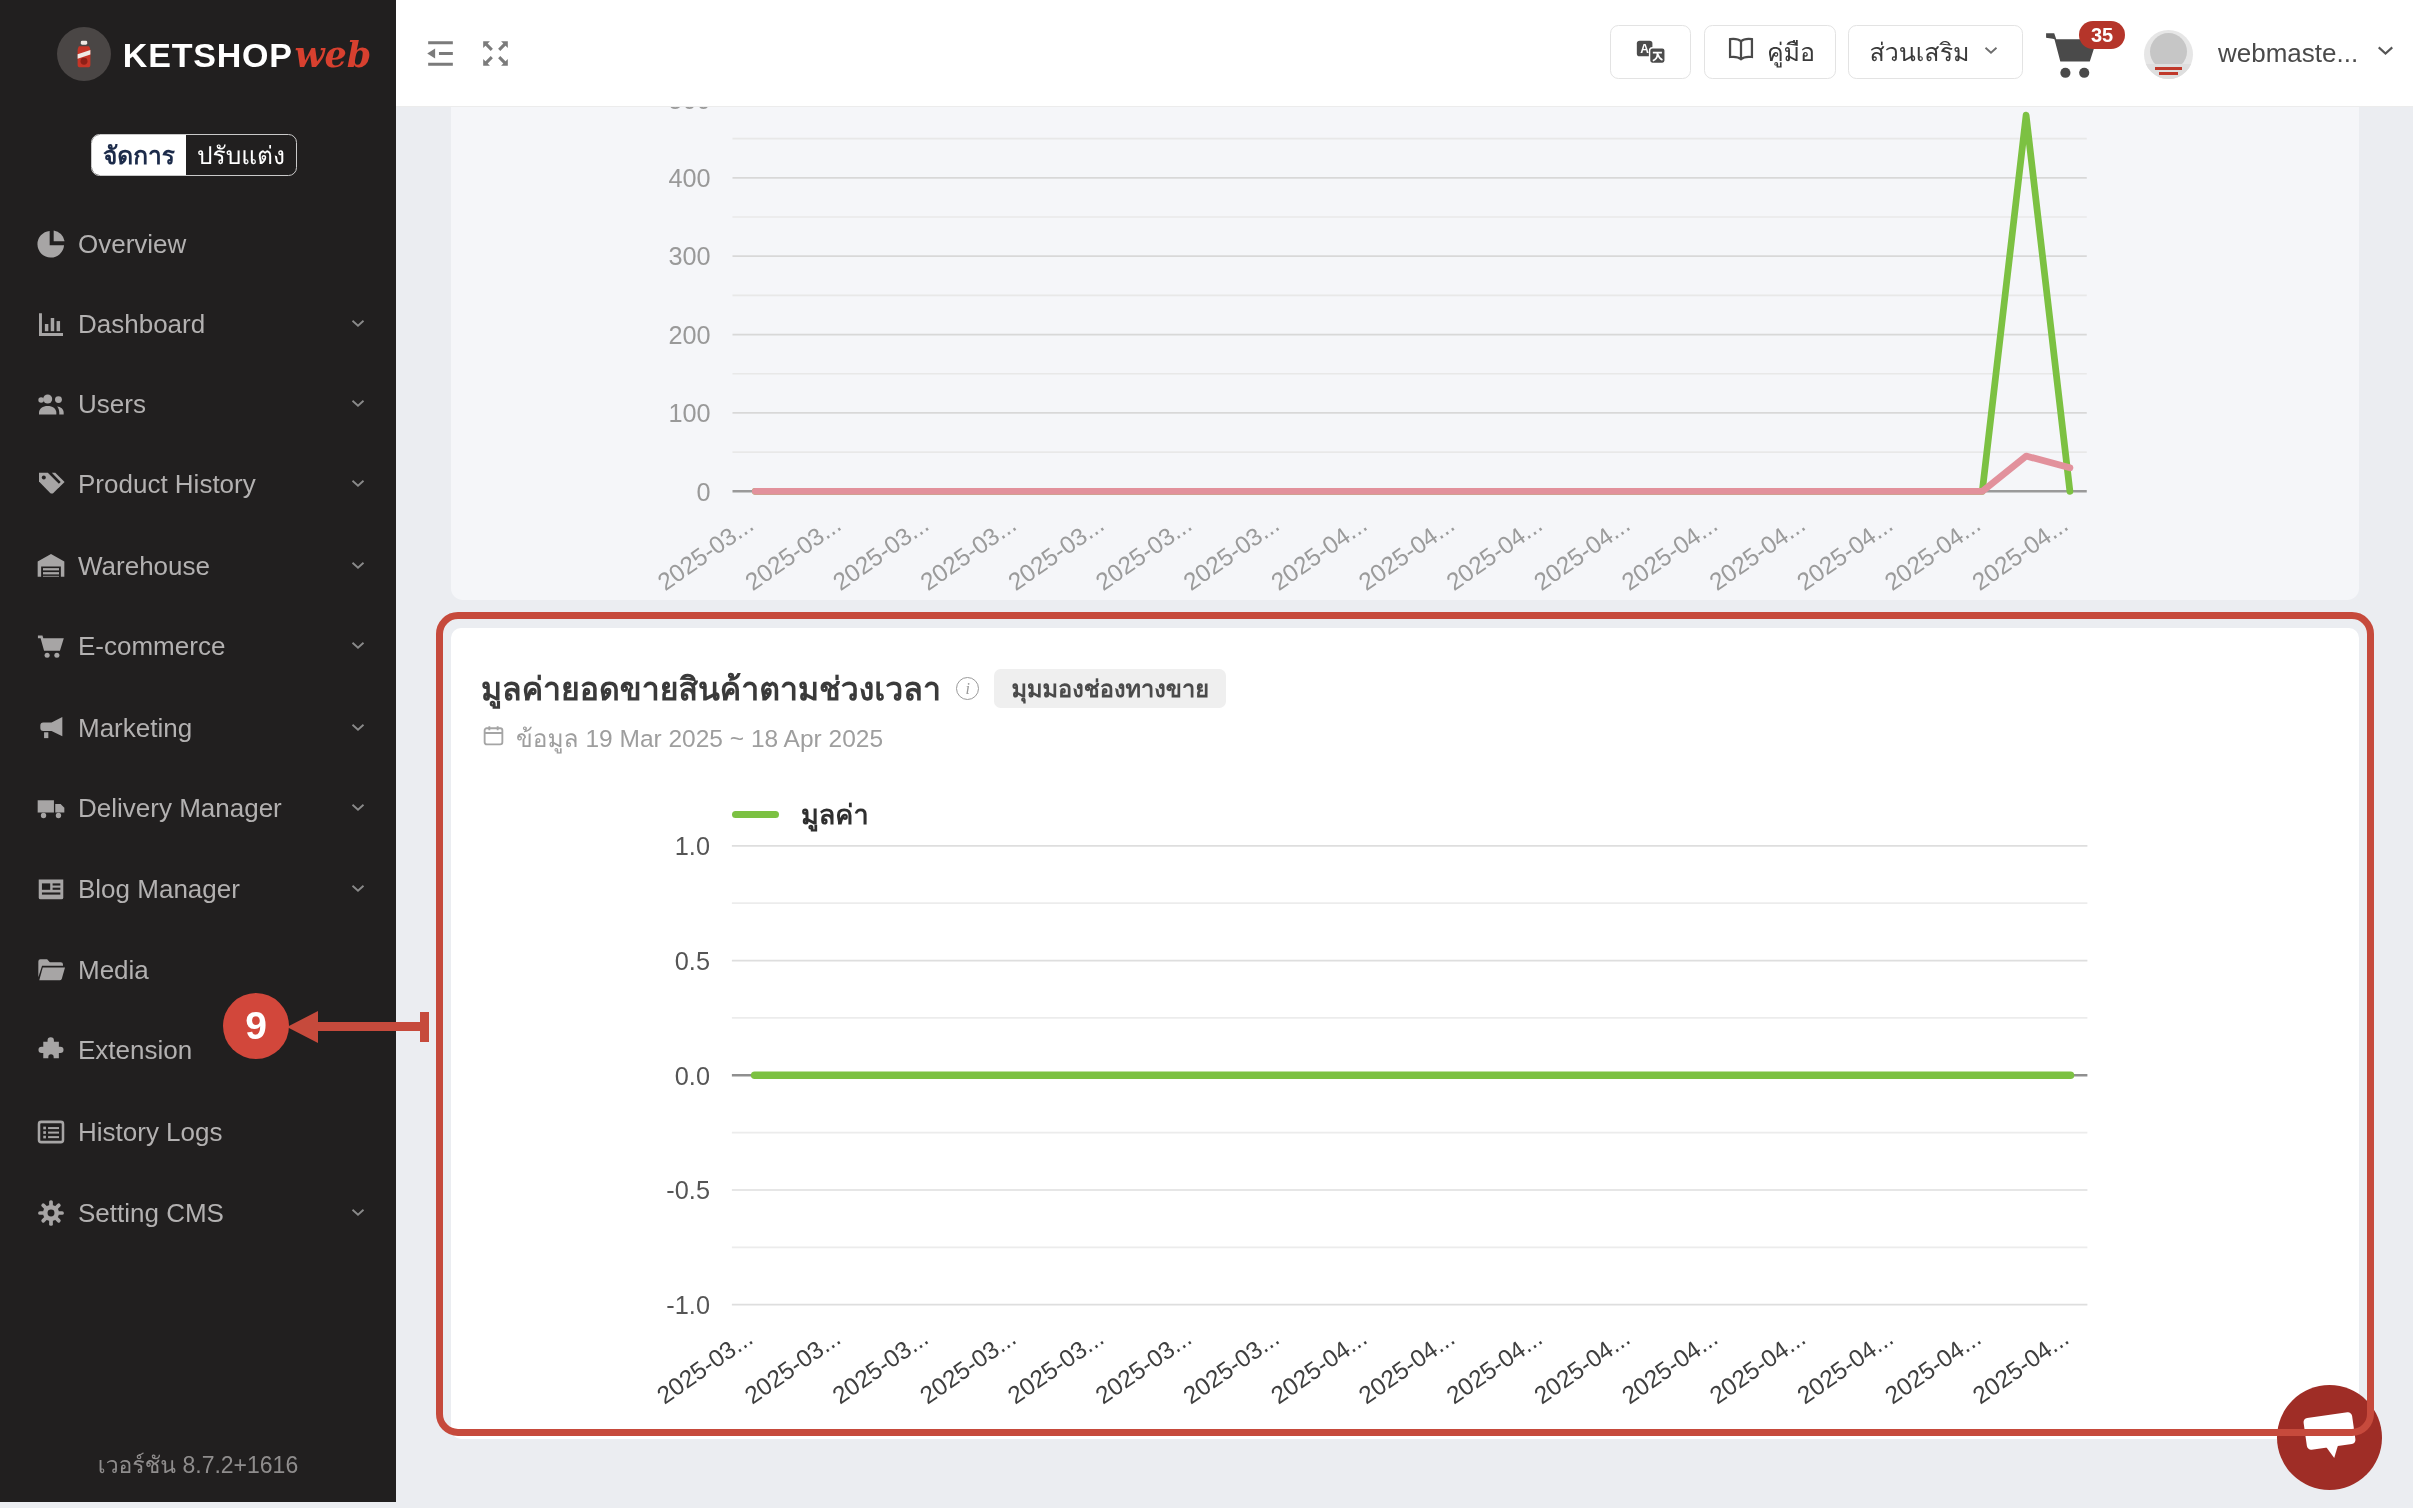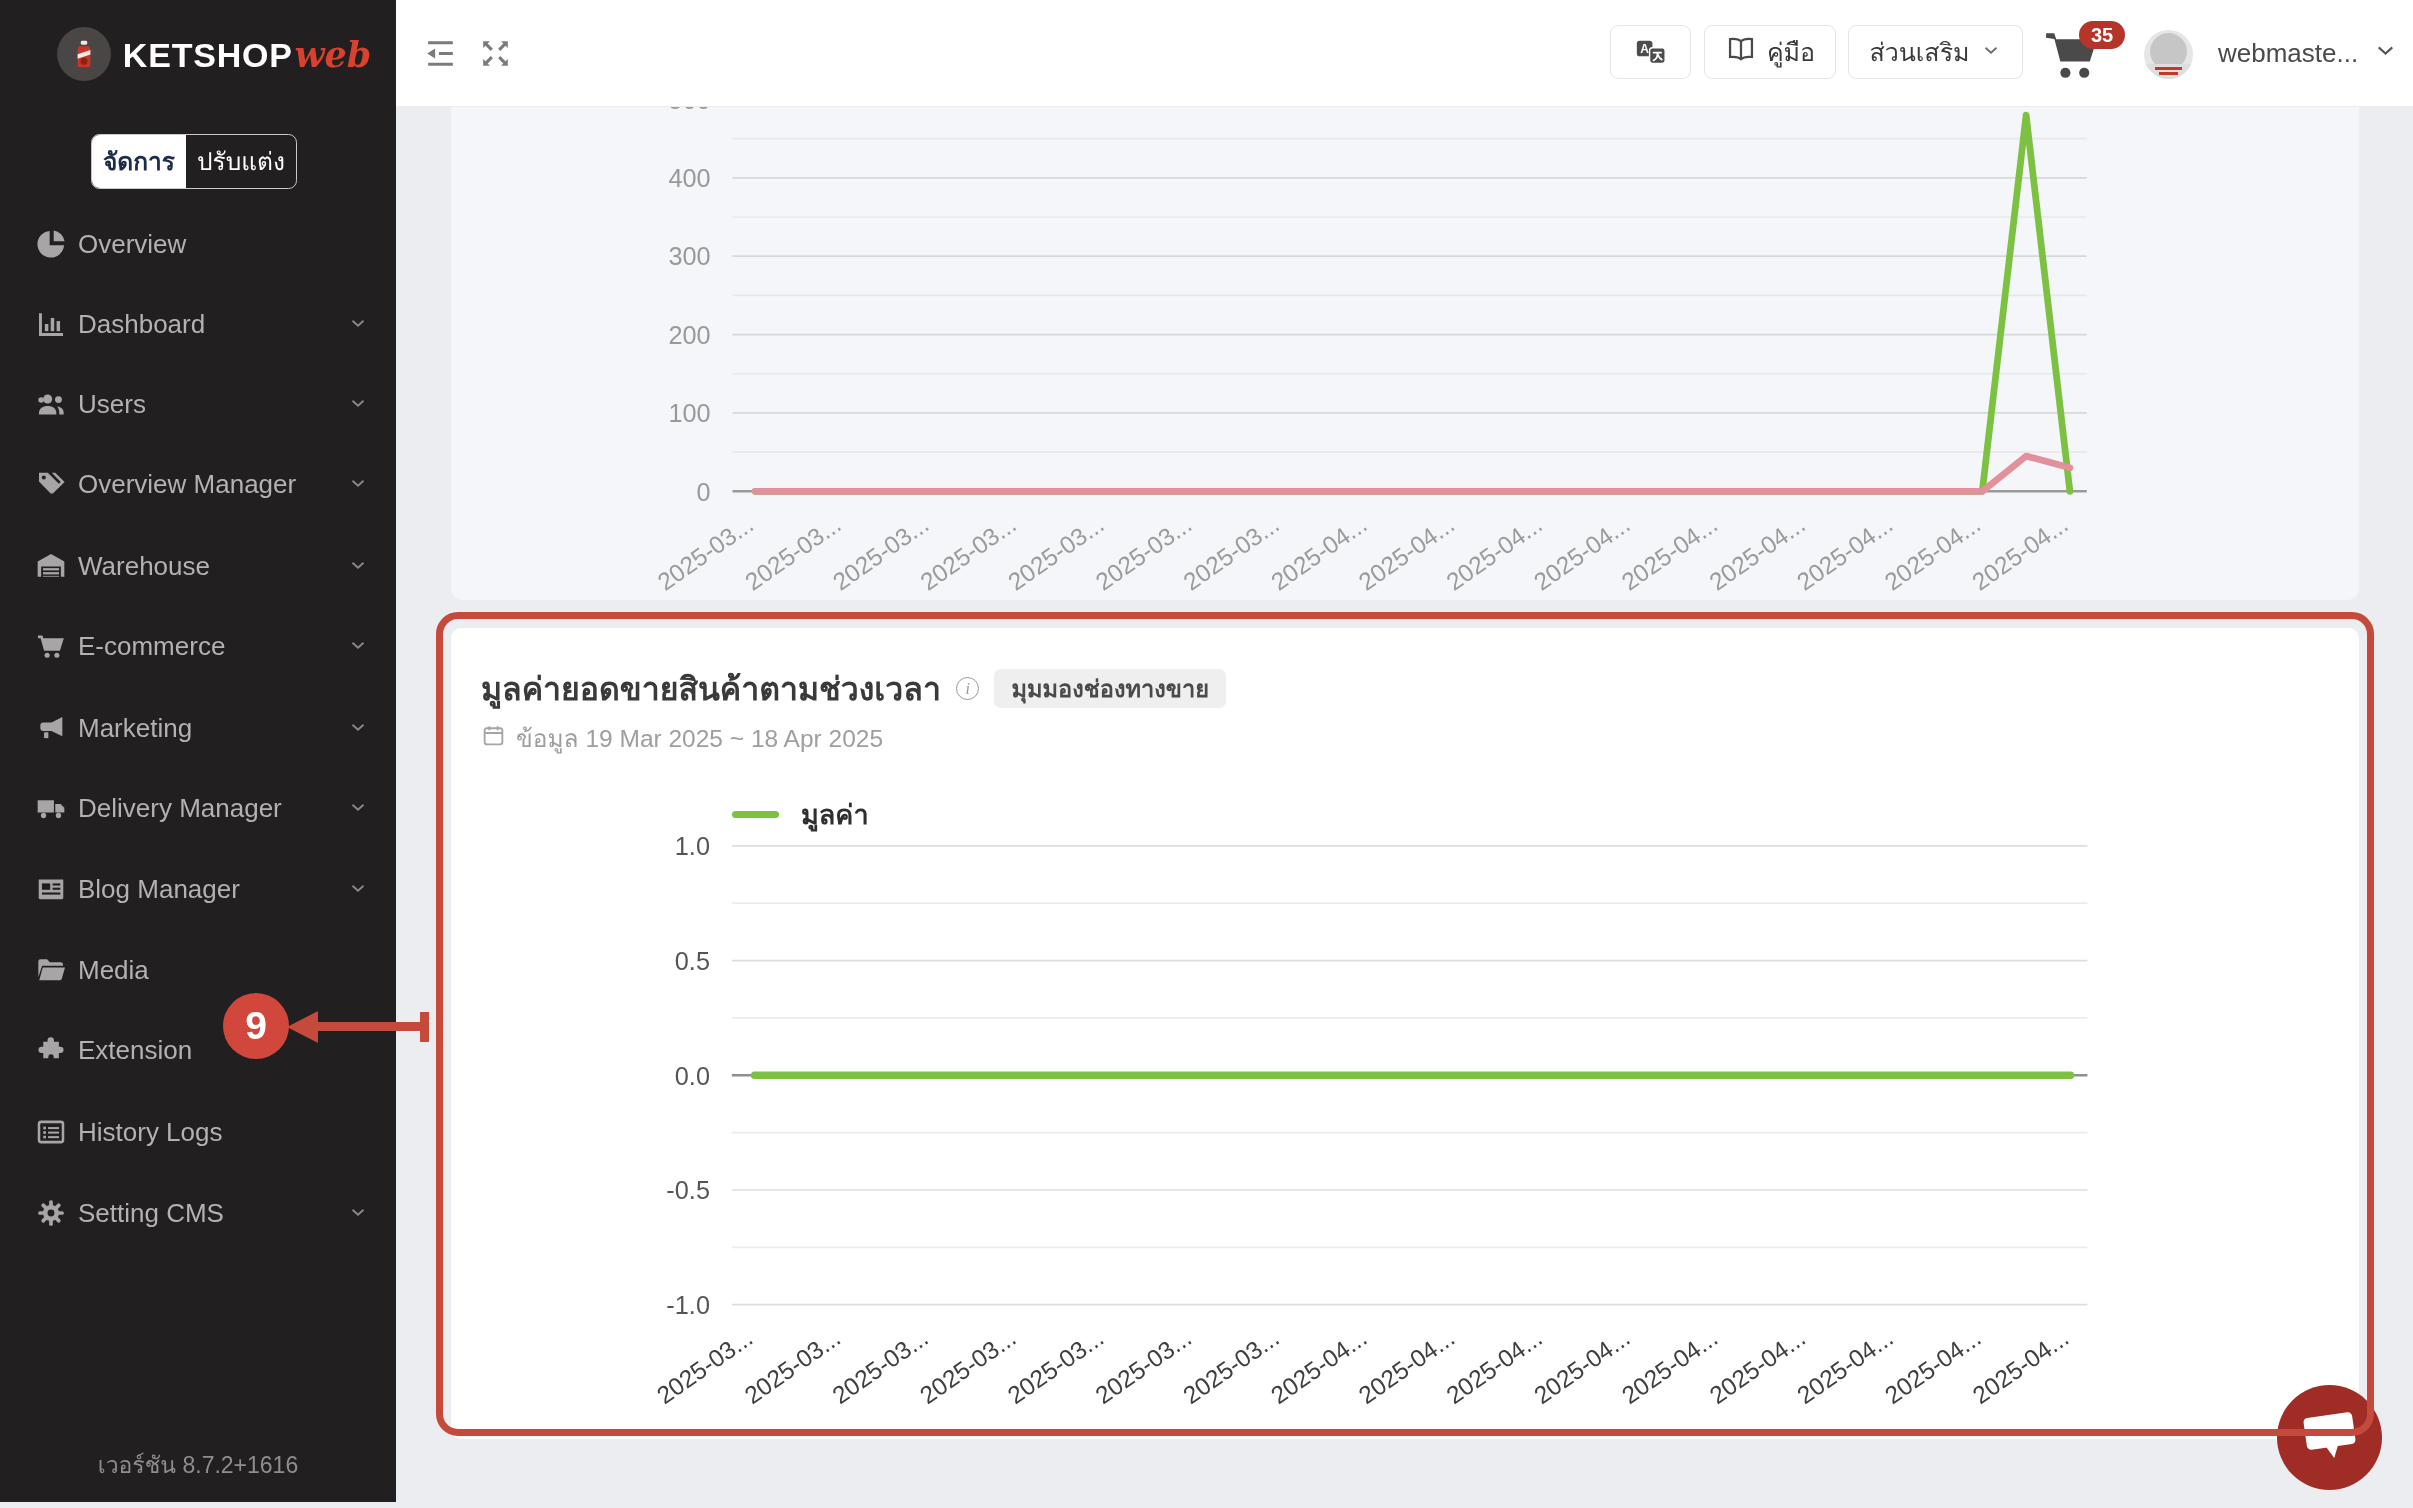--- a/index.html
+++ b/index.html
@@ -6,21 +6,21 @@
   html,body { background:#ebedf1; }
   body { font-family:"Liberation Sans", sans-serif; }
   .stage { position:relative; width:2413px; height:1508px; overflow:hidden; background:#ebedf1; }
 
   
   .sidebar { position:absolute; left:0; top:0; width:396px; height:1502px; background:#211f1f; z-index:10; }
   .logo-row { position:absolute; left:57px; top:27px; display:flex; align-items:center; gap:11.8px; }
   .logo-circle { width:54px; height:54px; border-radius:50%; background:#4a4645; display:flex; align-items:center; justify-content:center; }
   .brand { color:#ffffff; font-size:34px; font-weight:bold; letter-spacing:0.8px; }
   .brand-accent { font-family:"DejaVu Serif", serif; font-style:italic; font-weight:bold; font-size:35px; color:#d8402f; margin-left:1.7px; }
-  .mode-toggle { position:absolute; left:91px; top:134px; width:206px; height:55px; border:1.7px solid #c9c9c9; border-radius:8.4px; display:flex; overflow:hidden; }
+  .mode-toggle { position:absolute; left:91px; top:134px; width:206px; height:42px; border:1.7px solid #c9c9c9; border-radius:8.4px; display:flex; overflow:hidden; }
   .mode-seg { display:flex; align-items:center; justify-content:center; font-size:24.5px; }
   .mode-seg.active { width:94px; background:#ffffff; color:#1c2b4a; font-weight:bold; }
   .mode-seg.inactive { flex:1; background:transparent; color:#ffffff; }
   .menu-item { position:absolute; left:0; width:396px; height:44px; display:flex; align-items:center; cursor:pointer; }
   .mi-icon { position:absolute; left:34px; width:34px; height:34px; display:flex; align-items:center; justify-content:center; }
   .mi-icon svg { width:32px; height:32px; }
   .mi-label { position:absolute; left:78px; font-size:26px; color:#b3b1b1; white-space:nowrap; }
   .mi-chev { position:absolute; right:27px; }
   .version { position:absolute; left:0; width:396px; bottom:18.6px; text-align:center; color:#8f8d8d; font-size:23px; }
 
@@ -128,21 +128,21 @@
             </svg></span>
         </div>
         <div class="menu-item" style="top: 462px;">
           <span class="mi-icon">
             <svg viewBox="0 0 24 24" fill="#a7a5a5">
               <path d="M3 3.5h6.6l8.3 8.3a2 2 0 0 1 0 2.8l-3.9 3.9a2 2 0 0 1-2.8 0L3 10.2Z"></path>
               <circle cx="6.6" cy="7.1" r="1.5" fill="#211f1f"></circle>
               <path d="M12.6 3.5h2.6l7 7-4.4 4.4-1.5-1.5 3-2.9Z"></path>
             </svg>
           </span>
-          <span class="mi-label">Overview Manager</span>
+          <span class="mi-label">Product History</span>
           <span class="mi-chev"><svg viewBox="0 0 24 24" width="22" height="22">
               <path d="M6 9.5 12 15l6-5.5" fill="none" stroke="#8a8a8a" stroke-width="2"></path>
             </svg></span>
         </div>
         <div class="menu-item" style="top: 544px;">
           <span class="mi-icon">
             <svg viewBox="0 0 24 24" fill="#a7a5a5">
               <path d="M2 20V8.6L12 3l10 5.6V20h-2.6v-7.6H4.6V20Z"></path>
               <rect x="6" y="13.6" width="12" height="1.7"></rect>
               <rect x="6" y="16.6" width="12" height="1.7"></rect>

